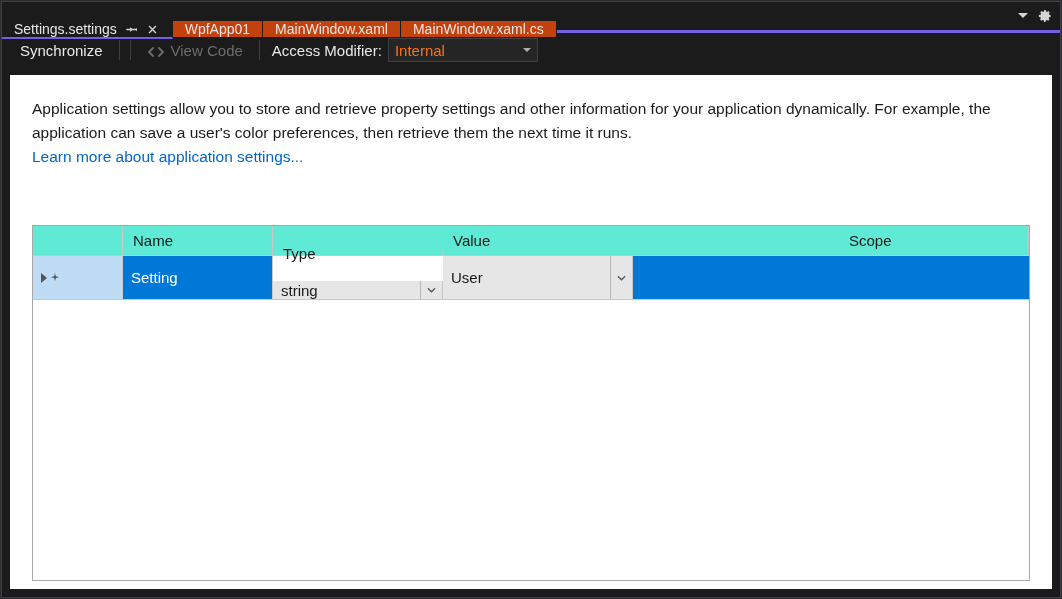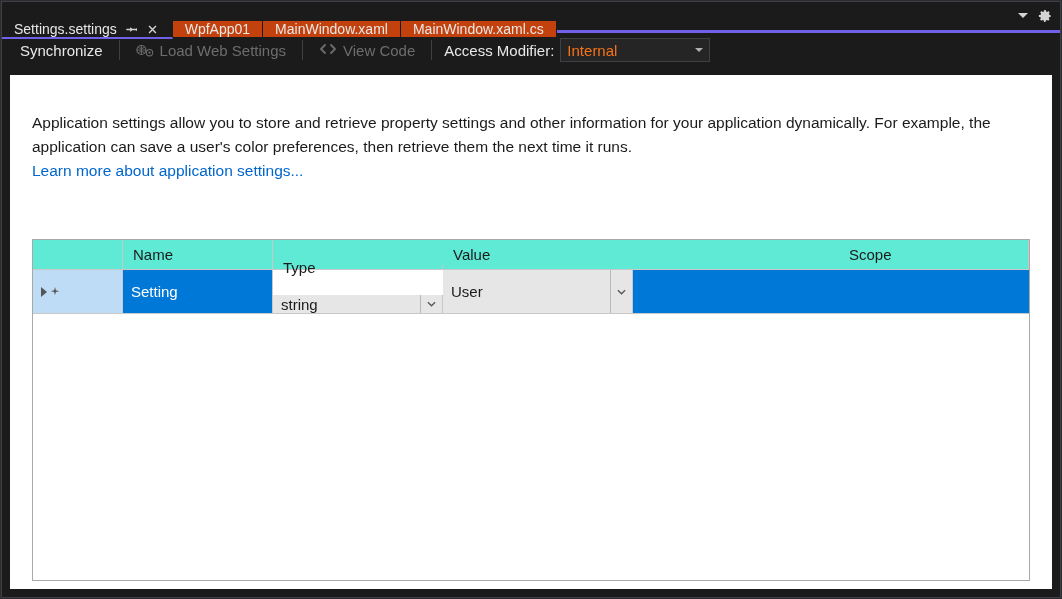--- a/index.html
+++ b/index.html
@@ -81,21 +81,21 @@
     display: flex;
     align-items: center;
     background: #1b1b1c;
     height: 34px;
     padding: 0 10px;
     gap: 6px;
     font-size: 15px;
   }
   .toolbar .btn {
     display: flex;
-    align-items: flex-start;
+    align-items: flex-end;
     gap: 6px;
     padding: 2px 8px;
     color: #e8e8e8;
     cursor: pointer;
   }
   .toolbar .btn.disabled {
     color: #6d6d6d;
     cursor: default;
   }
   .toolbar .sep {
@@ -124,21 +124,21 @@
     width: 0; height: 0;
     border-left: 4px solid transparent;
     border-right: 4px solid transparent;
     border-top: 4px solid #b0b0b0;
   }
   
   .content {
     flex: 1;
     background: #fff;
     margin: 8px;
-    padding: 36px 22px 8px 22px;
+    padding: 22px 22px 8px 22px;
     color: #1b1b1b;
     display: flex;
     flex-direction: column;
   }
   .description {
     font-size: 15.5px;
     line-height: 1.55;
     max-width: 980px;
   }
   .learn-link {
@@ -272,31 +272,20 @@
       </span>
     </div>
   </div>
   <div class="purple-line"></div>
 
   <div class="toolbar">
     <div class="btn">
       <span>Synchronize</span>
     </div>
     <div class="sep"></div>
-    <div class="btn disabled">
-      <span>
-        <svg width="18" height="16" viewBox="0 0 20 16">
-            <circle cx="6" cy="8" r="5" fill="none" stroke="#6d6d6d" stroke-width="1.3"></circle>
-            <path d="M6 3v10M1 8h10M2.5 5c2 1.5 5 1.5 7 0M2.5 11c2-1.5 5-1.5 7 0" stroke="#6d6d6d" stroke-width="1" fill="none"></path>
-            <circle cx="15" cy="11" r="3.5" fill="none" stroke="#6d6d6d" stroke-width="1.2"></circle>
-            <circle cx="15" cy="11" r="1.2" fill="#6d6d6d"></circle>
-          </svg>
-      </span>
-      <span>Load Web Settings</span>
-    </div>
     <div class="sep"></div>
     <div class="btn disabled">
       <span>
         <svg width="18" height="14" viewBox="0 0 18 14">
             <path d="M6 3L2 7l4 4M12 3l4 4-4 4" stroke="#6d6d6d" stroke-width="1.8" fill="none" stroke-linecap="round" stroke-linejoin="round"></path>
           </svg>
       </span>
       <span>View Code</span>
     </div>
     <div class="sep"></div>

